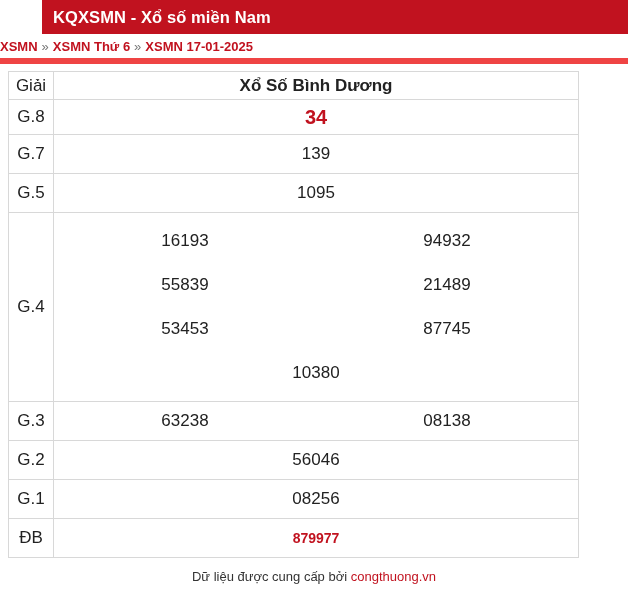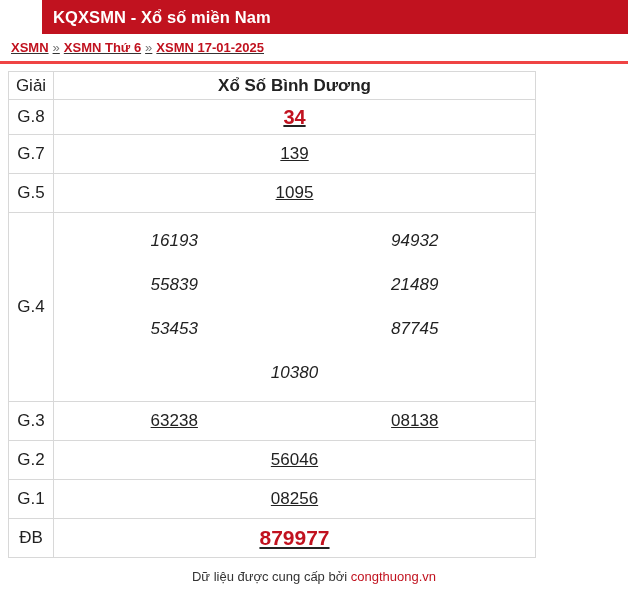--- a/index.html
+++ b/index.html
@@ -32,43 +32,41 @@
   }
   .header-title {
     font-size: 16.5px;
     font-weight: bold;
     letter-spacing: 0.1px;
   }
   .breadcrumb {
     height: 30px;
     display: flex;
     align-items: center;
-    padding-left: 11px;
     box-sizing: border-box;
     font-size: 13px;
     color: #333333;
-    border-bottom: 3px solid #ef4444;
-    text-decoration: underline;
+    border-bottom: 6px solid #ef4444;
   }
   .breadcrumb a {
     color: #c1121f;
     font-weight: bold;
     text-decoration: none;
   }
   .breadcrumb .sep {
     color: #777777;
     margin: 0 4px;
   }
   .breadcrumb .crumb-plain {
     color: #c1121f;
     font-weight: bold;
   }
   table.result {
     border-collapse: collapse;
-    width: 528px;
+    width: 571px;
     margin: 7px 8px 0 8px;
     table-layout: fixed;
   }
   table.result td {
     border: 1px solid #d8d8d8;
     text-align: center;
     vertical-align: middle;
     font-size: 17px;
     color: #222222;
     padding: 0;
@@ -92,49 +90,47 @@
     color: #333333;
   }
   .row-g8 td.vals { height: 34px; }
   .g8-num {
     color: #c1121f;
     font-size: 20px;
     font-weight: bold;
   }
   .db-num {
     color: #c1121f;
-    font-size: 21px;
+    font-size: 14px;
     font-weight: bold;
   }
   .vals {
     height: 38px;
   }
   .cells {
     display: flex;
     width: 100%;
     justify-content: space-around;
-    text-decoration: underline;
   }
   .cells span {
     flex: 1;
     text-align: center;
   }
   .g4-grid {
     display: flex;
     flex-direction: column;
     justify-content: center;
     height: 100%;
     padding: 6px 0;
     box-sizing: border-box;
   }
   .g4-row {
     display: flex;
     width: 100%;
     margin: 12px 0;
-    font-style: italic;
   }
   .g4-row span {
     flex: 1;
     text-align: center;
   }
   .g4-row.single span {
     flex: none;
     width: 100%;
   }
   .footer {

